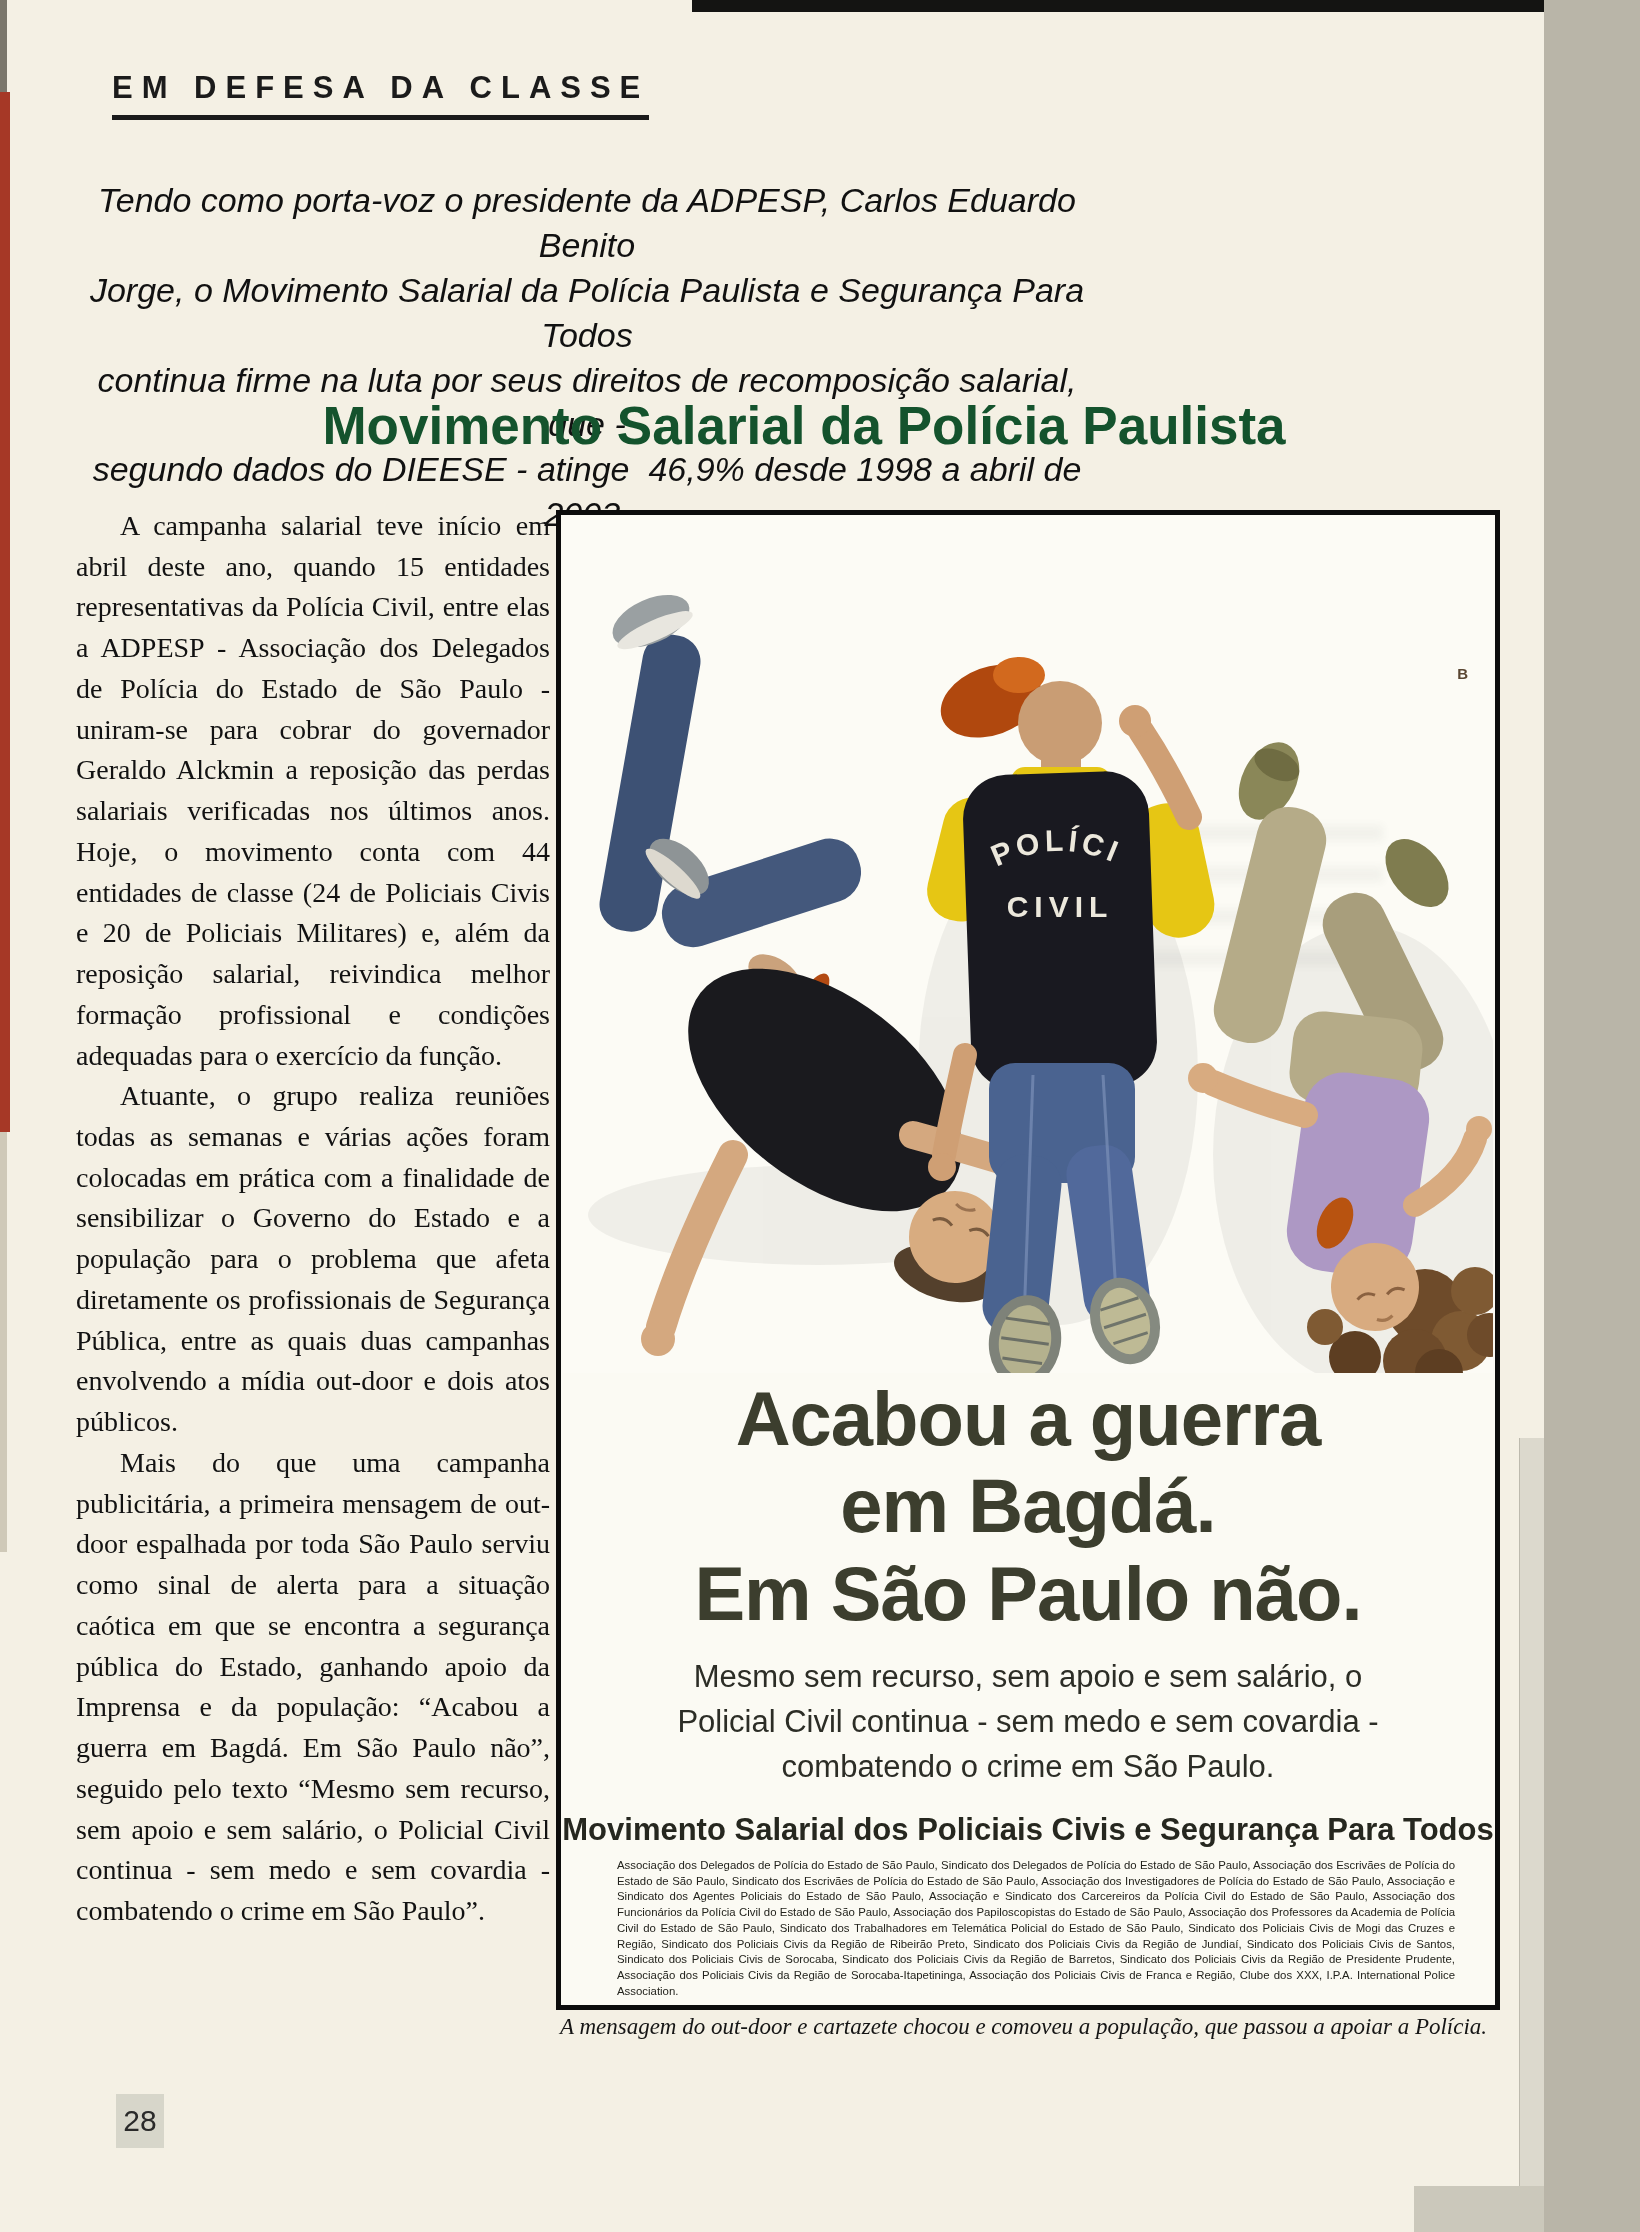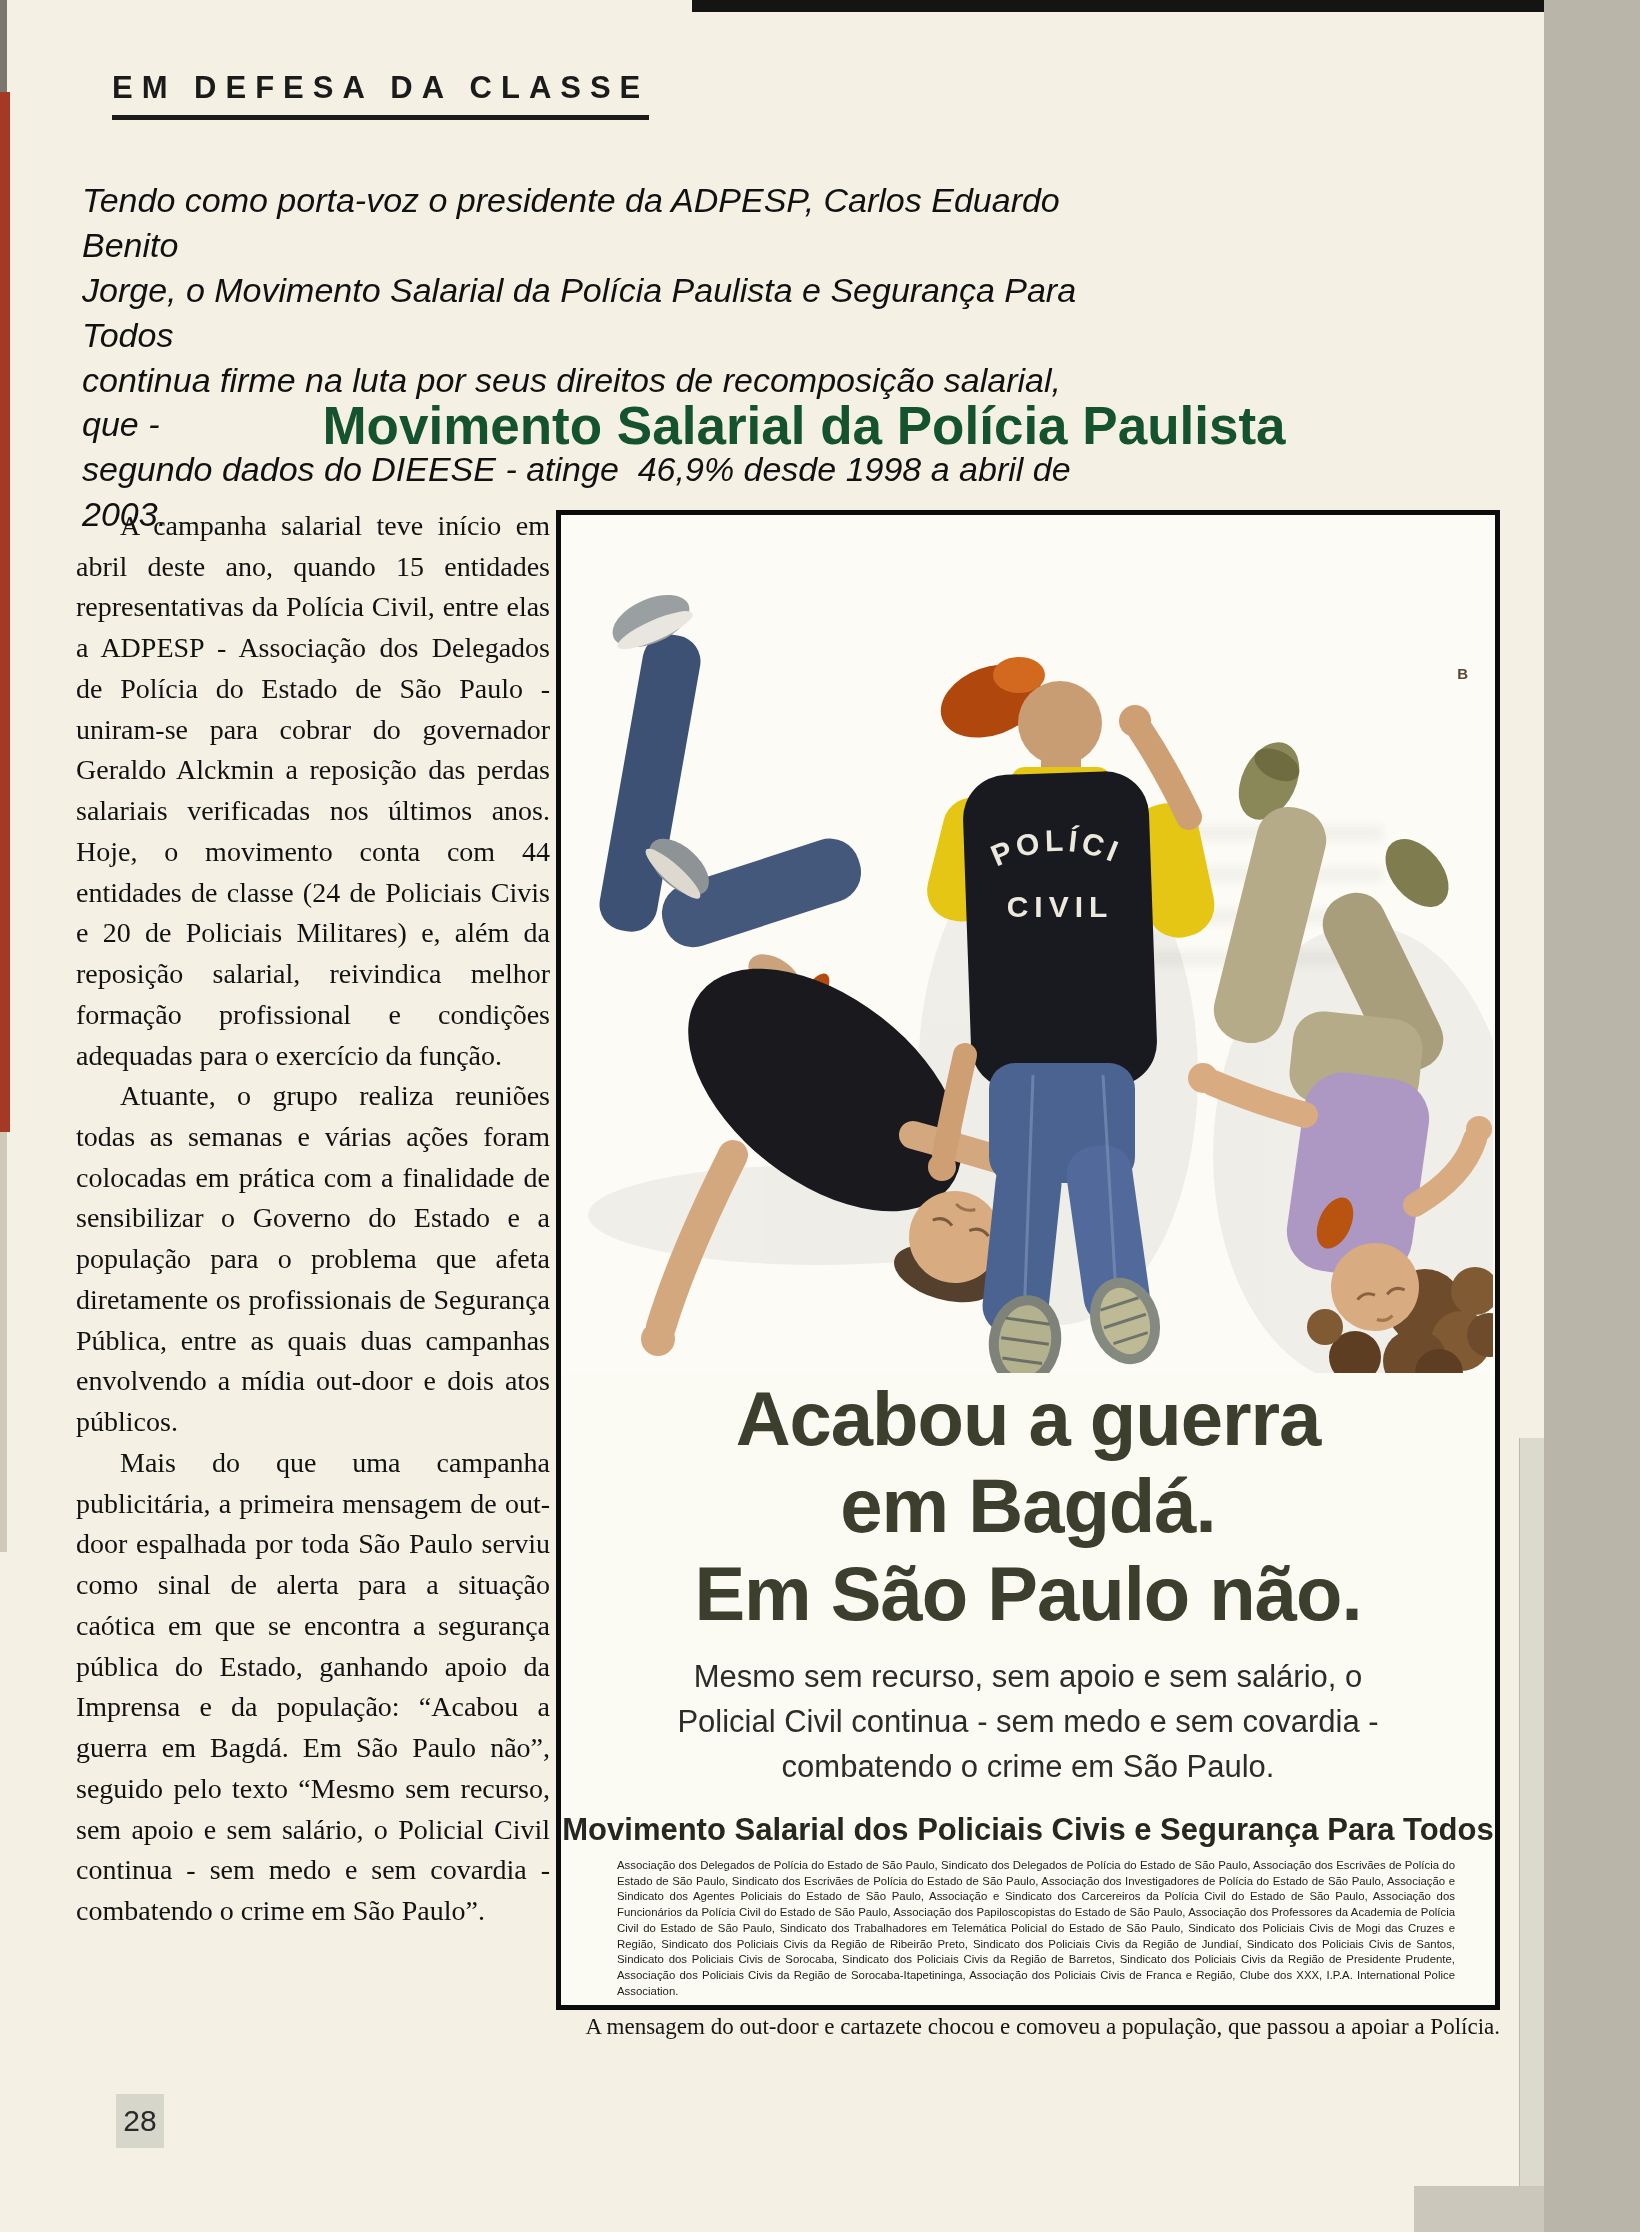--- a/index.html
+++ b/index.html
@@ -18,21 +18,21 @@
   #edge-bottom-right{right:0; bottom:0; width:130px; height:46px; background:#cbc8bb;}
   
   #kicker{
     position:absolute; left:112px; top:70px;
     font-size:31px; font-weight:bold; letter-spacing:9px;
     color:#1b1b1b; border-bottom:5px solid #1b1b1b; padding-bottom:9px;
   }
   
   #intro{
     position:absolute; left:82px; top:178px; width:1010px;
-    font-style:italic; font-size:34px; line-height:1.32;
+    text-align:center; font-style:italic; font-size:34px; line-height:1.32;
     color:#111;
   }
   .intro-line{white-space:pre-wrap;}
   
   #headline{
     position:absolute; left:64px; top:395px; width:1480px;
     text-align:center; font-size:53px; font-weight:bold; color:#14532d;
     letter-spacing:0px;
   }
   
@@ -63,21 +63,21 @@
   #poster-movement{
     text-align:center; font-size:31px; font-weight:bold; color:#26271f; margin-top:22px;
   }
   #poster-fineprint{
     margin:10px 40px 0 56px; font-size:11.4px; line-height:1.38;
     text-align:justify; color:#23231d; font-weight:normal;
   }
   
   #caption{
     position:absolute; left:560px; top:2014px; width:940px;
-    font-family:"Liberation Serif", serif; font-size:23px; color:#151515;text-align:right;
+    font-family:"Liberation Serif", serif; font-style:italic; font-size:23px; color:#151515;
   }
   
   #footer-pagenum{
     position:absolute; left:116px; top:2094px; width:48px; height:54px;
     background:#d7d6ca; display:flex; align-items:center; justify-content:center;
     font-size:30px; color:#2a2a2a;
   }
   #footer-text{
     position:absolute; left:182px; top:2108px;
     font-size:29px; font-weight:bold; letter-spacing:6px; color:#1d1d1d;

